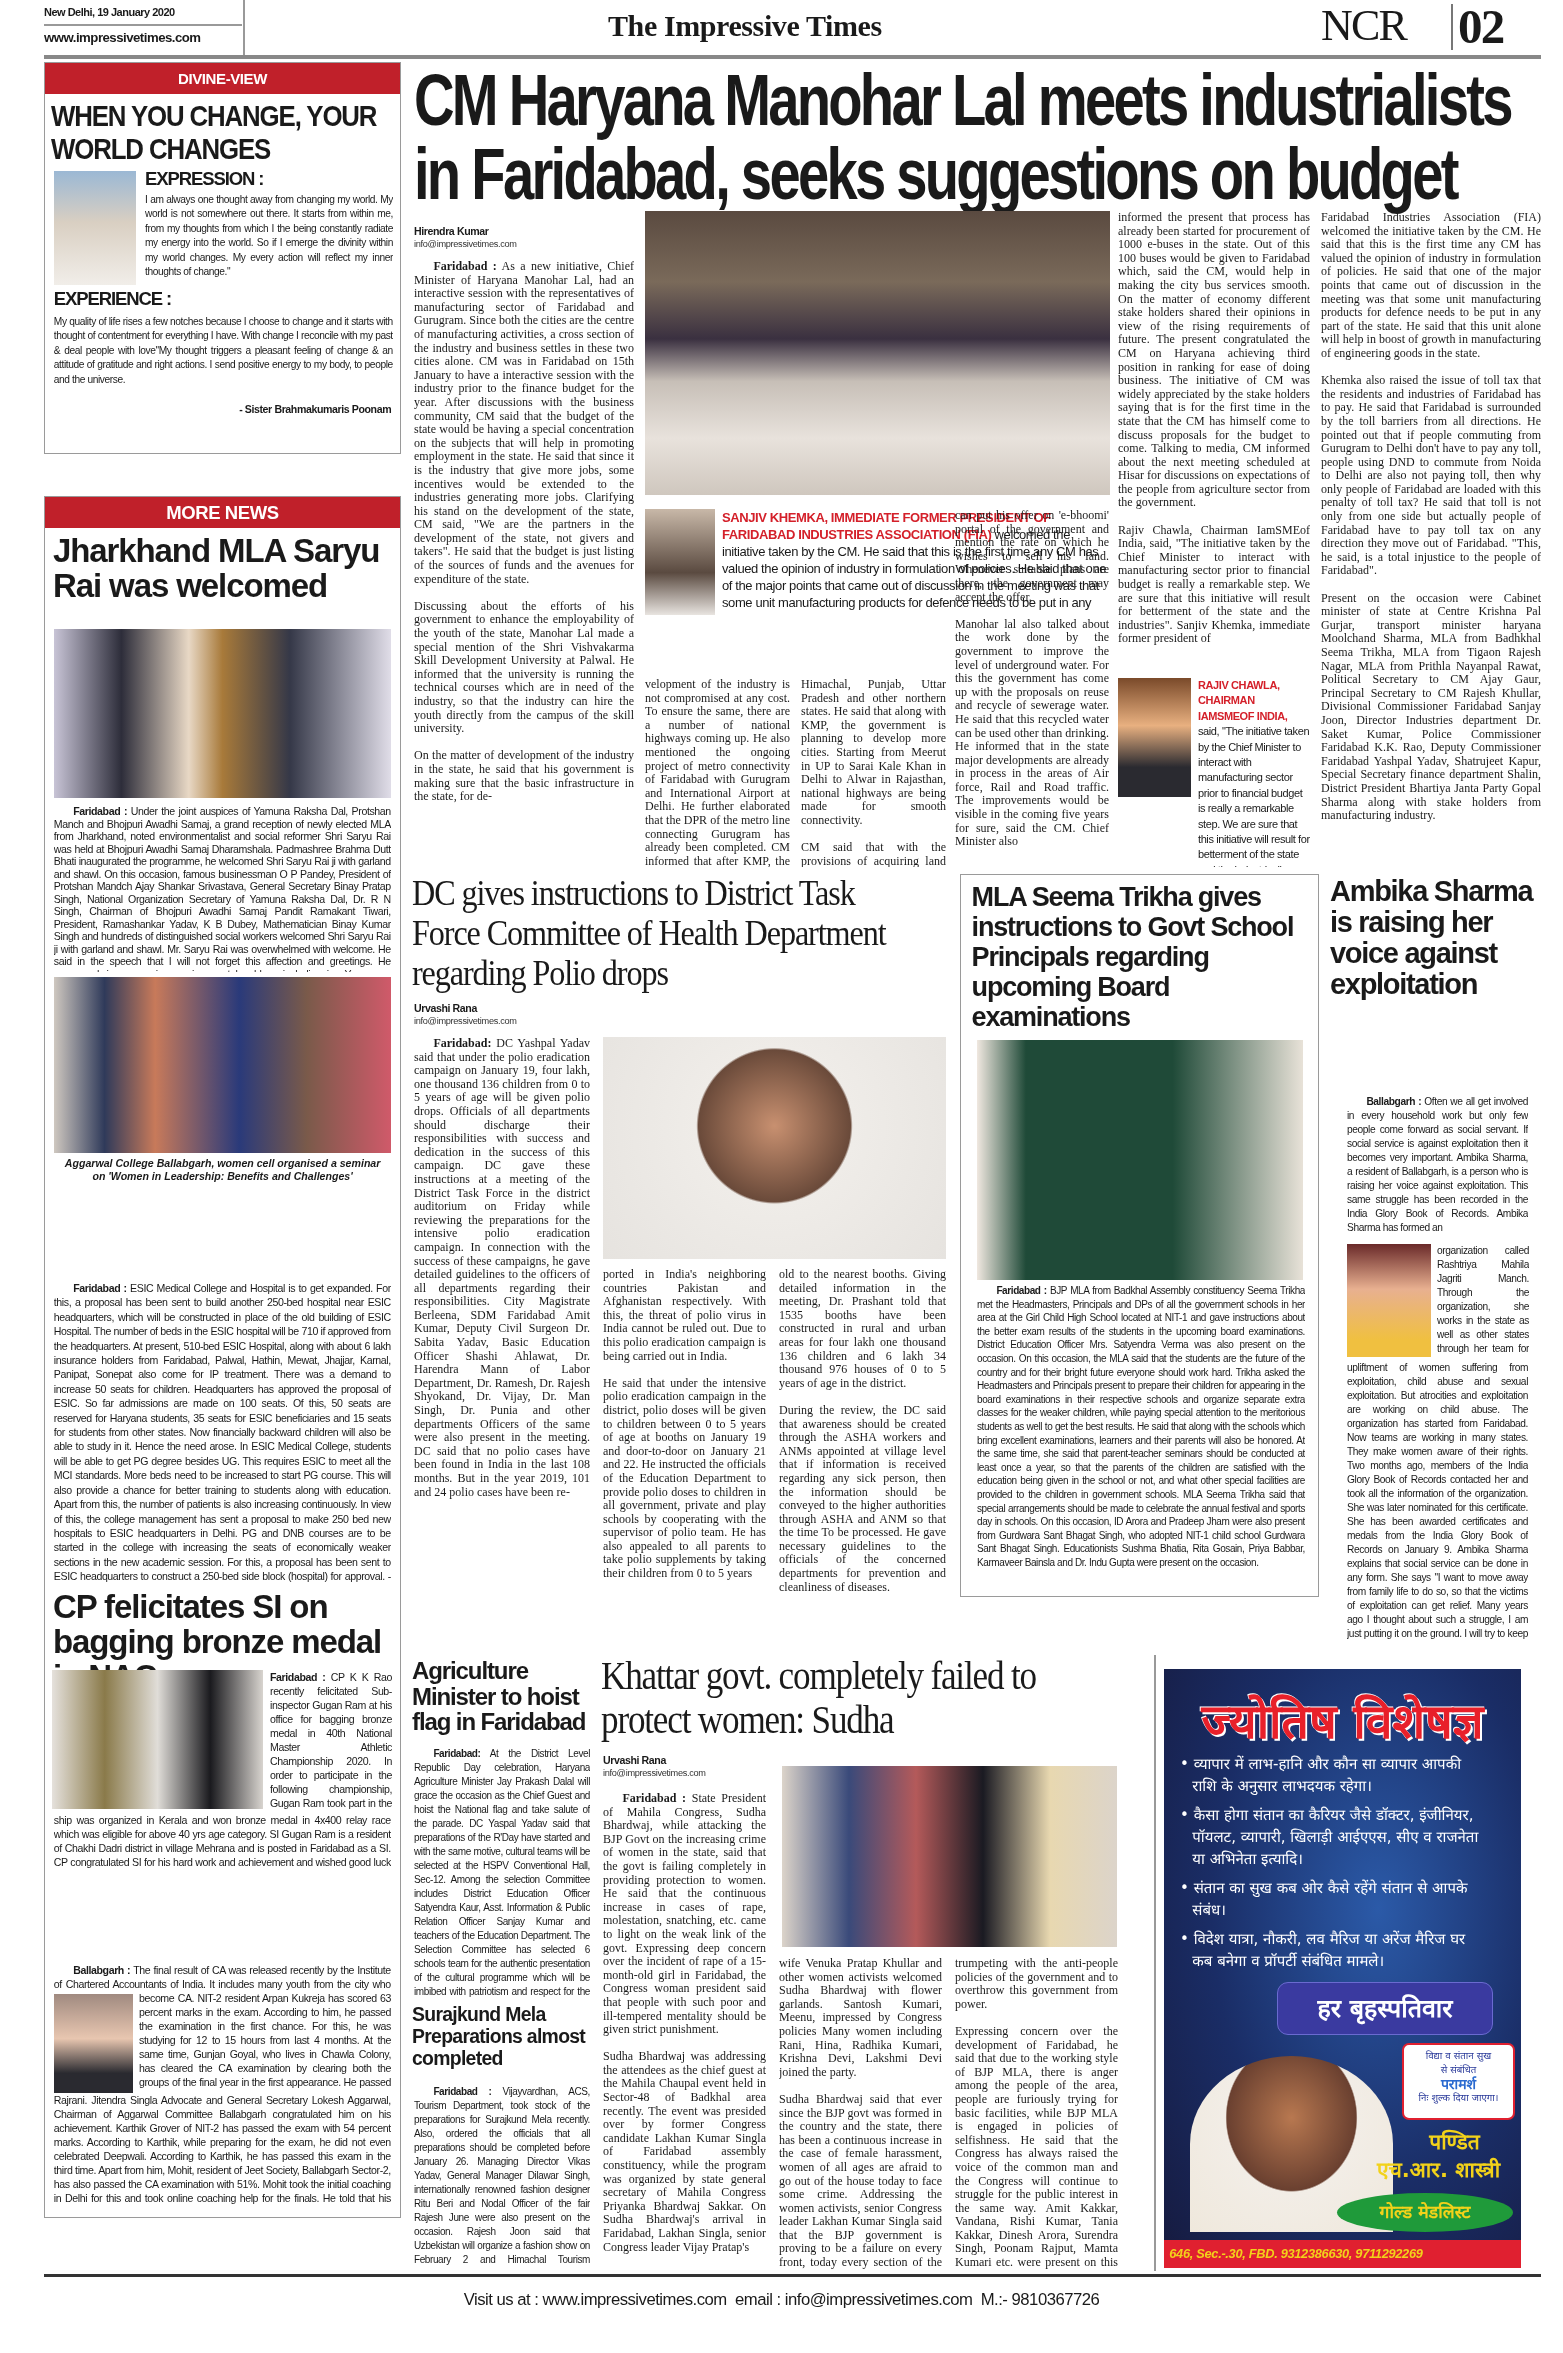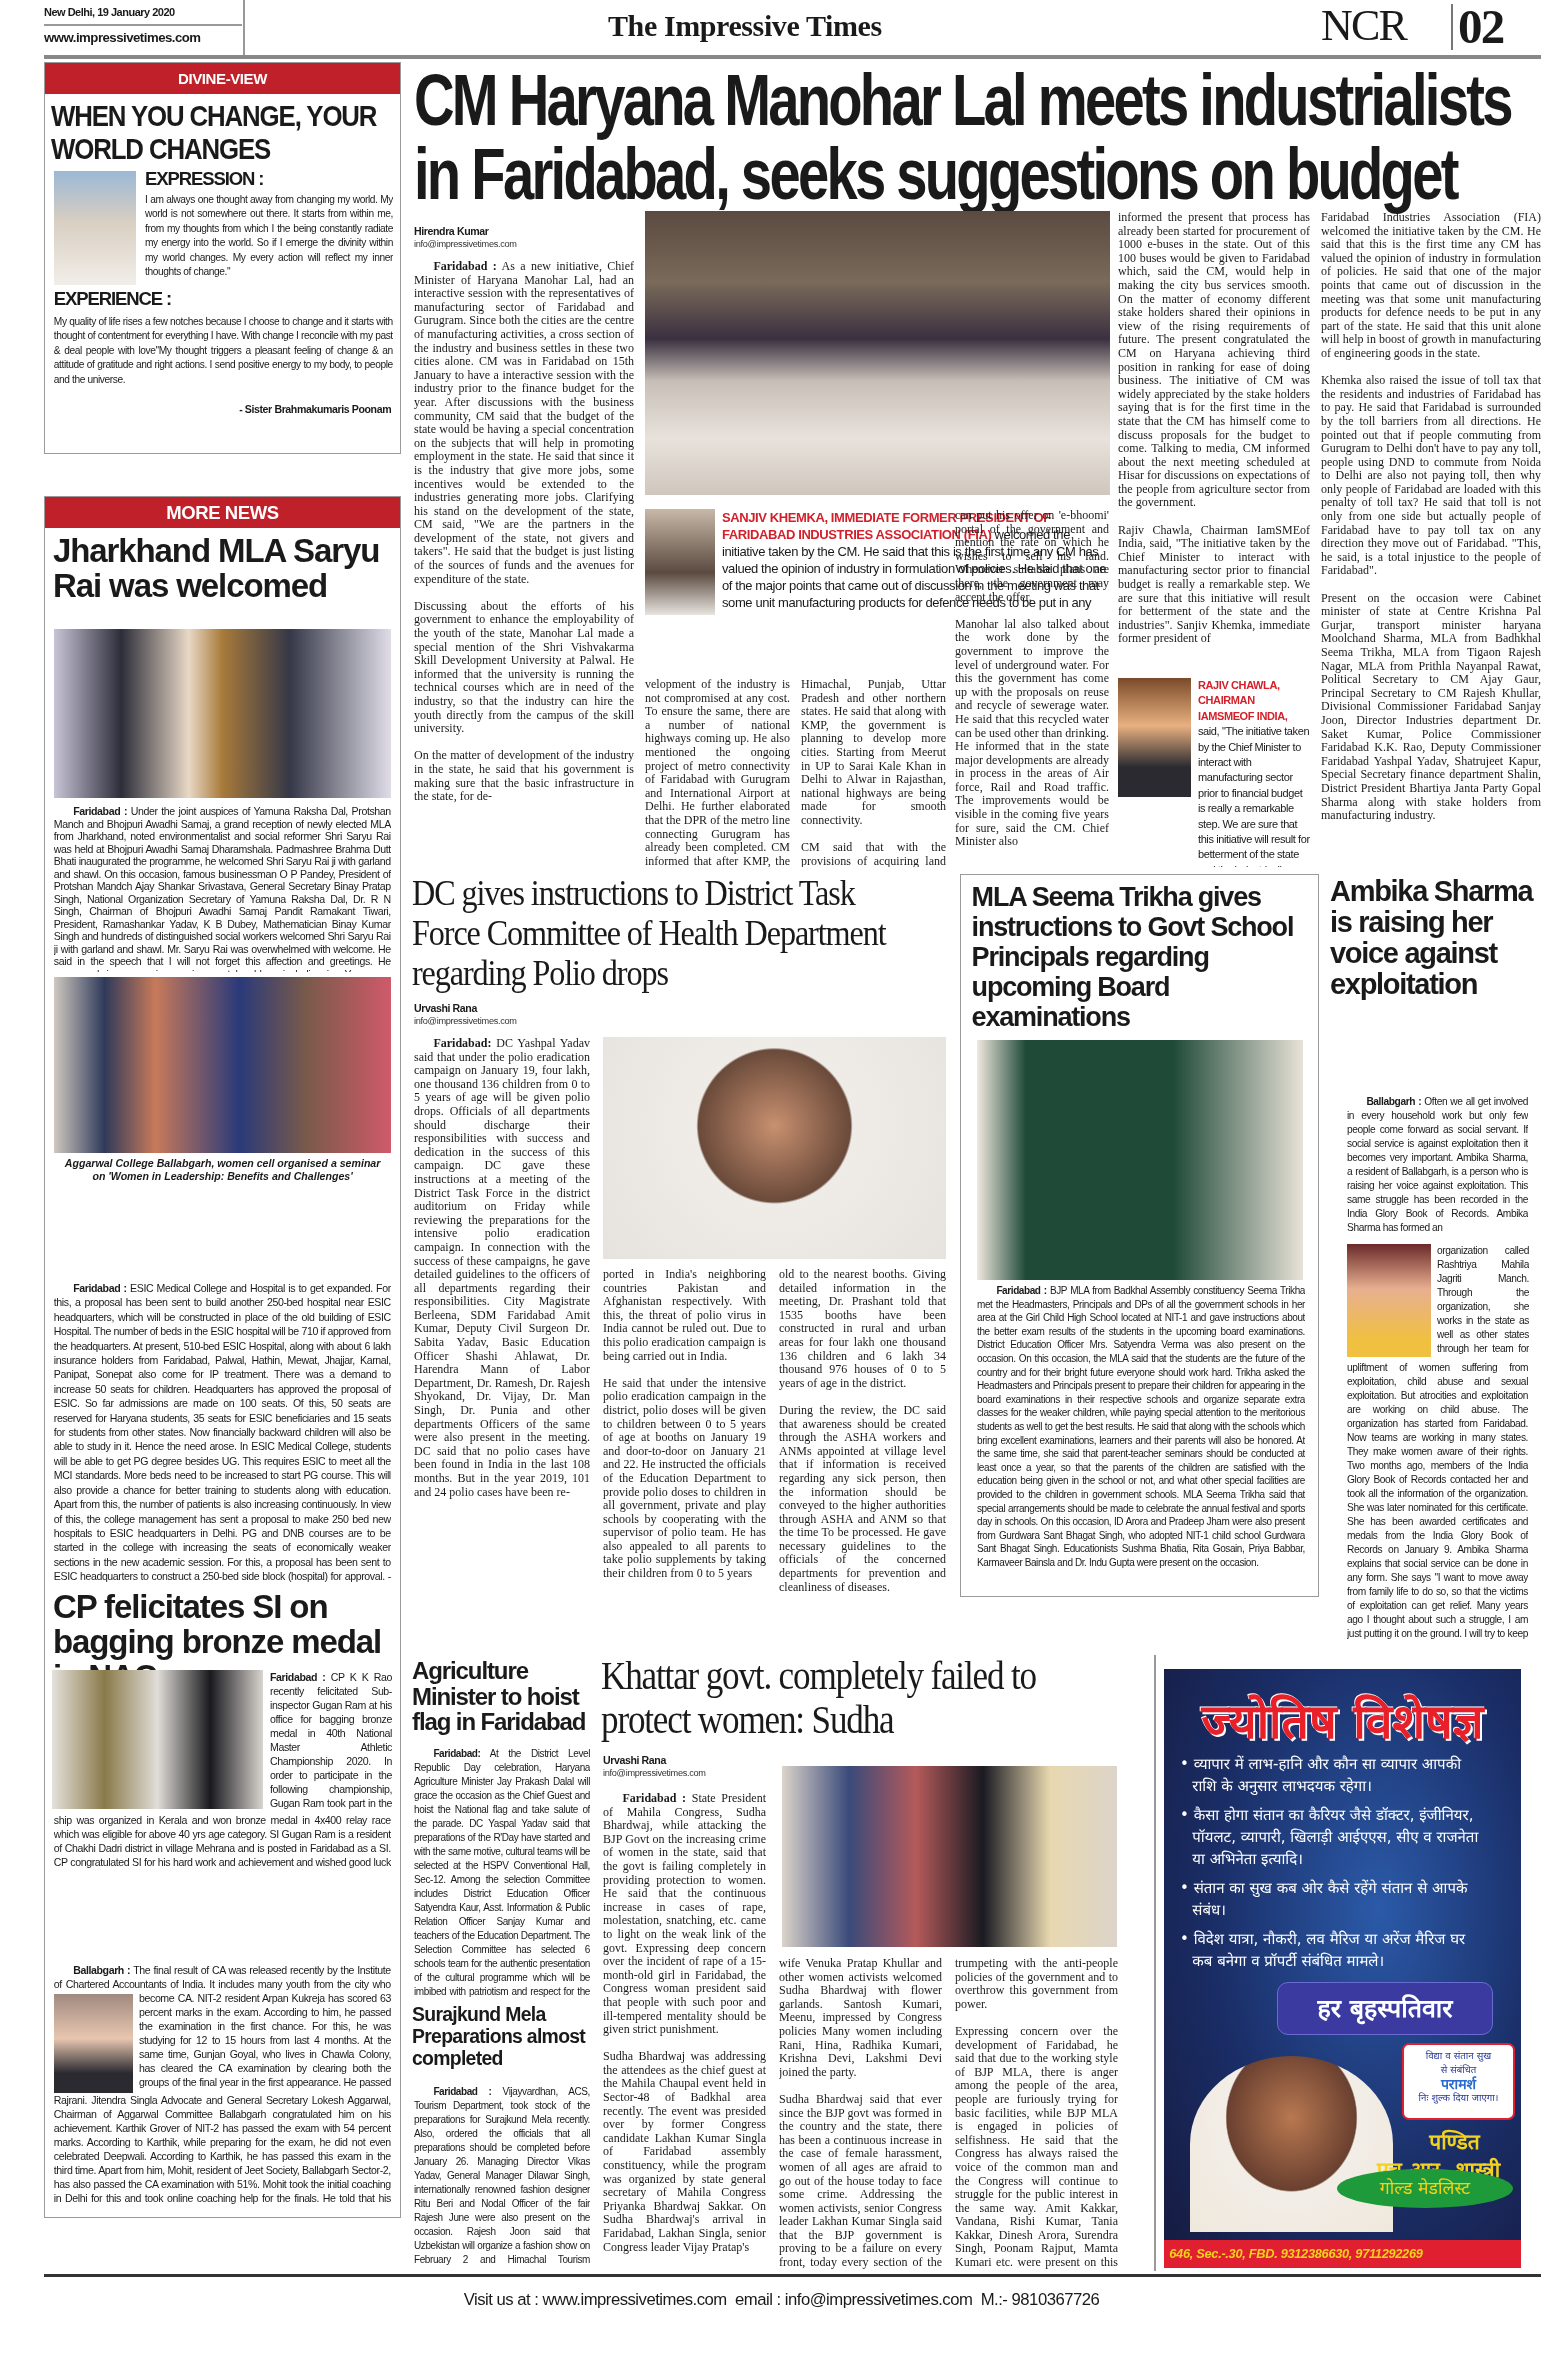--- a/index.html
+++ b/index.html
@@ -183,21 +183,21 @@
   <div class="abs hi" style="left:113px;top:313px;width:216px;height:53px;line-height:51px;text-align:center;background:#3a3aa0;border:1.8px solid #6a6ad0;border-radius:11px;color:#fff;font-size:25px;font-weight:bold;">हर बृहस्पतिवार</div>
   <div class="abs" style="left:26.4px;top:387px;width:203px;height:176px;border-radius:50% 50% 0 0;background:radial-gradient(ellipse at 50% 35%,#b87850,#6a4030 45%,#f2ede6 46%,#efe8dc);"></div>
   <div class="abs hi" style="left:238px;top:374px;width:113px;height:77px;background:#fff;border:2.6px solid #e02030;border-radius:7px;text-align:center;color:#2a3a9a;font-size:9.7px;line-height:14px;padding-top:3.5px;">
     <div>विद्या व संतान सुख</div>
     <div>से संबंधित</div>
     <div style="font-size:14px;font-weight:bold;color:#2a6ad0">परामर्श</div>
     <div>निः शुल्क दिया जाएगा।</div>
   </div>
   <div class="abs hi" style="left:229px;top:458px;width:123px;text-align:center;color:#f2d21a;font-size:21px;font-weight:bold;">पण्डित</div>
   <div class="abs hi" style="left:195px;top:486px;width:159px;text-align:center;color:#f2d21a;font-size:21px;font-weight:bold;">एच.आर. शास्त्री</div>
-  <div class="abs hi" style="left:173px;top:500px;width:176px;height:39px;line-height:39px;text-align:center;border-radius:50%;background:#1f9a3a;color:#f2d21a;font-size:17.6px;font-weight:normal;">गोल्ड मेडलिस्ट</div>
+  <div class="abs hi" style="left:173px;top:524px;width:176px;height:39px;line-height:39px;text-align:center;border-radius:50%;background:#1f9a3a;color:#f2d21a;font-size:17.6px;font-weight:bold;">गोल्ड मेडलिस्ट</div>
   <div class="abs" style="left:0;top:571px;width:357px;height:28px;background:#e02030;">
     <div style="font-family:'Liberation Sans',sans-serif;font-style:italic;font-weight:bold;color:#f2d21a;font-size:12.8px;line-height:28px;padding-left:5.3px;white-space:nowrap;letter-spacing:-0.3px;">646, Sec.-.30, FBD. 9312386630, 9711292269</div>
   </div>
 </div>
 
 <div class="abs" style="left:44px;top:2274px;width:1497px;height:2.6px;background:#333"></div>
 <div class="abs cond" style="left:0;top:2290px;width:1563px;text-align:center;font-size:16.7px;letter-spacing:-0.5px;white-space:pre;">Visit us at : www.impressivetimes.com  email : info@impressivetimes.com  M.:- 9810367726</div>
 
 
 </body></html>

